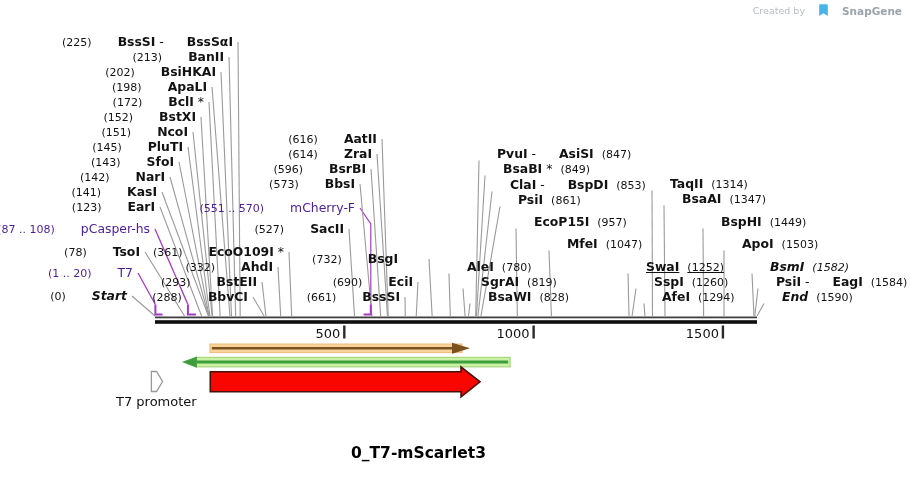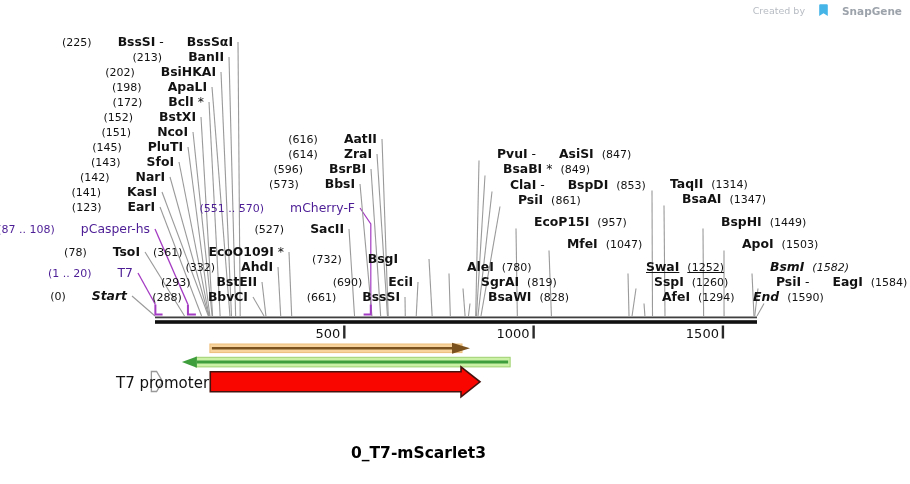--- a/index.html
+++ b/index.html
@@ -9,21 +9,21 @@
   .site{position:absolute;font-size:12.4px;line-height:13px;color:#121212;white-space:nowrap;}
   .site .pos{font-size:11px;}
   .site.posfirst .pos{margin-right:7px;}
   .site.namefirst .pos{margin-left:8px;}
   .site b{font-weight:bold;margin-left:19px;}
   .site.purple{color:#4c1d95;}
   .site.purple b{font-weight:normal;}
   .ruler-num{position:absolute;font-size:13px;color:#111;line-height:13px;}
   #mscarlet3-label{position:absolute;left:210px;top:374px;width:258px;text-align:center;
      color:#ffffff;font-weight:bold;font-size:13.5px;}
-  #t7-promoter-label{position:absolute;left:116px;top:374px;font-size:15px;color:#111;}
+  #t7-promoter-label{position:absolute;left:116px;top:394px;font-size:13px;color:#111;}
   #map-title{position:absolute;left:0;top:444px;width:837px;text-align:center;
      font-size:15.5px;font-weight:bold;color:#000;}
   #map-subtitle{position:absolute;left:0;top:463px;width:910px;text-align:center;
      font-size:12.5px;color:#222;}
   #watermark{position:absolute;top:4px;right:8px;display:flex;align-items:center;gap:13px;margin-left:40px;}
   #watermark .created{font-size:9.5px;color:#b7bcc3;}
   #watermark .brand{font-size:10.5px;font-weight:bold;color:#9da3ab;}
 </style>
 </head>
 <body>
@@ -137,21 +137,21 @@
       <div class="site namefirst" style="left: 469px; top: 290px;"><span><b>BsaWI</b></span><span class="pos">(828)</span></div>
       <div class="site namefirst" style="left: 651px; top: 177px;"><span><b>TaqII</b></span><span class="pos">(1314)</span></div>
       <div class="site namefirst" style="left: 663px; top: 192px;"><span><b>BsaAI</b></span><span class="pos">(1347)</span></div>
       <div class="site namefirst" style="left: 702px; top: 215px;"><span><b>BspHI</b></span><span class="pos">(1449)</span></div>
       <div class="site namefirst" style="left: 723px; top: 237px;"><span><b>ApoI</b></span><span class="pos">(1503)</span></div>
       <div class="site namefirst" style="left: 627px; top: 260px; text-decoration: underline;"><span><b>SwaI</b></span><span class="pos">(1252)</span></div>
       <div class="site namefirst" style="left: 635px; top: 275px;"><span><b>SspI</b></span><span class="pos">(1260)</span></div>
       <div class="site namefirst" style="left: 643px; top: 290px;"><span><b>AfeI</b></span><span class="pos">(1294)</span></div>
       <div class="site namefirst" style="left: 751px; top: 260px; font-style: italic;"><span><b>BsmI</b></span><span class="pos">(1582)</span></div>
       <div class="site namefirst" style="left: 757px; top: 275px;"><span><b>PsiI</b> - <b>EagI</b></span><span class="pos">(1584)</span></div>
-      <div class="site namefirst" style="left: 734px; top: 290px;"><span><b><i>End</i></b></span><span class="pos">(1590)</span></div>
+      <div class="site namefirst" style="left: 763px; top: 290px;"><span><b><i>End</i></b></span><span class="pos">(1590)</span></div>
     </div>
   <div id="ruler">
       <div class="ruler-num" style="right: 569.692px; top: 327px;">500</div>
       <div class="ruler-num" style="right: 380.384px; top: 327px;">1000</div>
       <div class="ruler-num" style="right: 191.075px; top: 327px;">1500</div>
     </div>
 
   <div id="t7-promoter-label">T7 promoter</div>
 
   <div id="map-title">0_T7-mScarlet3</div>

